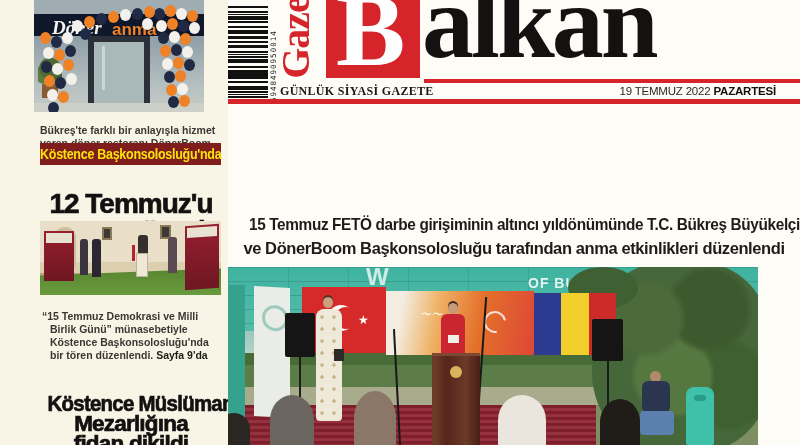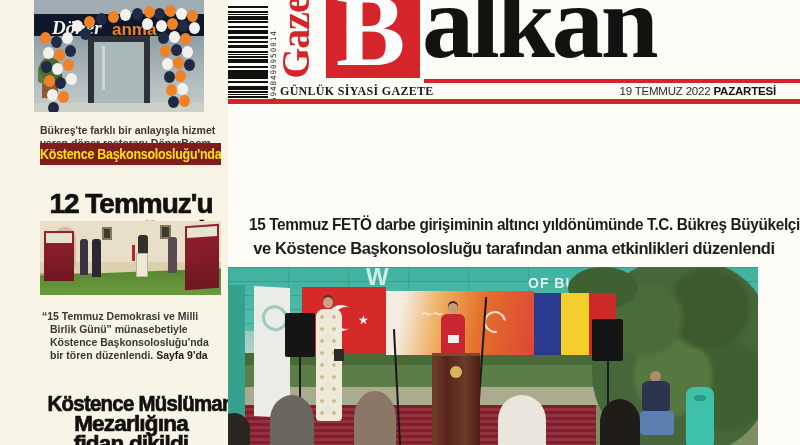--- a/index.html
+++ b/index.html
@@ -259,21 +259,21 @@
       <span class="dateline" data-interactable="false">
         <span data-interactable="false">19 TEMMUZ 2022</span>
         <b data-interactable="false">PAZARTESİ</b>
       </span>
       <div class="rule-b" data-interactable="false"></div>
     </header>
 
 
     <div class="subhead" data-interactable="false">
       <div class="fitline" data-interactable="false" style="transform: scaleX(0.931596); transform-origin: center center;">15 Temmuz FETÖ darbe girişiminin altıncı yıldönümünde T.C. Bükreş Büyükelçiliği</div>
-      <div class="fitline" data-interactable="false">ve Köstence Başkonsolosluğu tarafından anma etkinlikleri düzenlendi</div>
+      <div class="fitline" data-interactable="false">ve DönerBoom Başkonsolosluğu tarafından anma etkinlikleri düzenlendi</div>
     </div>
 
     <figure class="mphoto" style="margin:0;" data-interactable="false">
       <div class="ph-building" data-interactable="false"></div>
       <span class="ph-w" data-interactable="false">W</span>
       <span class="ph-bldtext" data-interactable="false">OF BUCHAREST</span>
       <div class="ph-glass" data-interactable="false"></div>
       <div class="ph-garden" data-interactable="false"></div>
       <div class="ph-path" data-interactable="false"></div>
       <div class="ph-carpet" data-interactable="false"></div>

